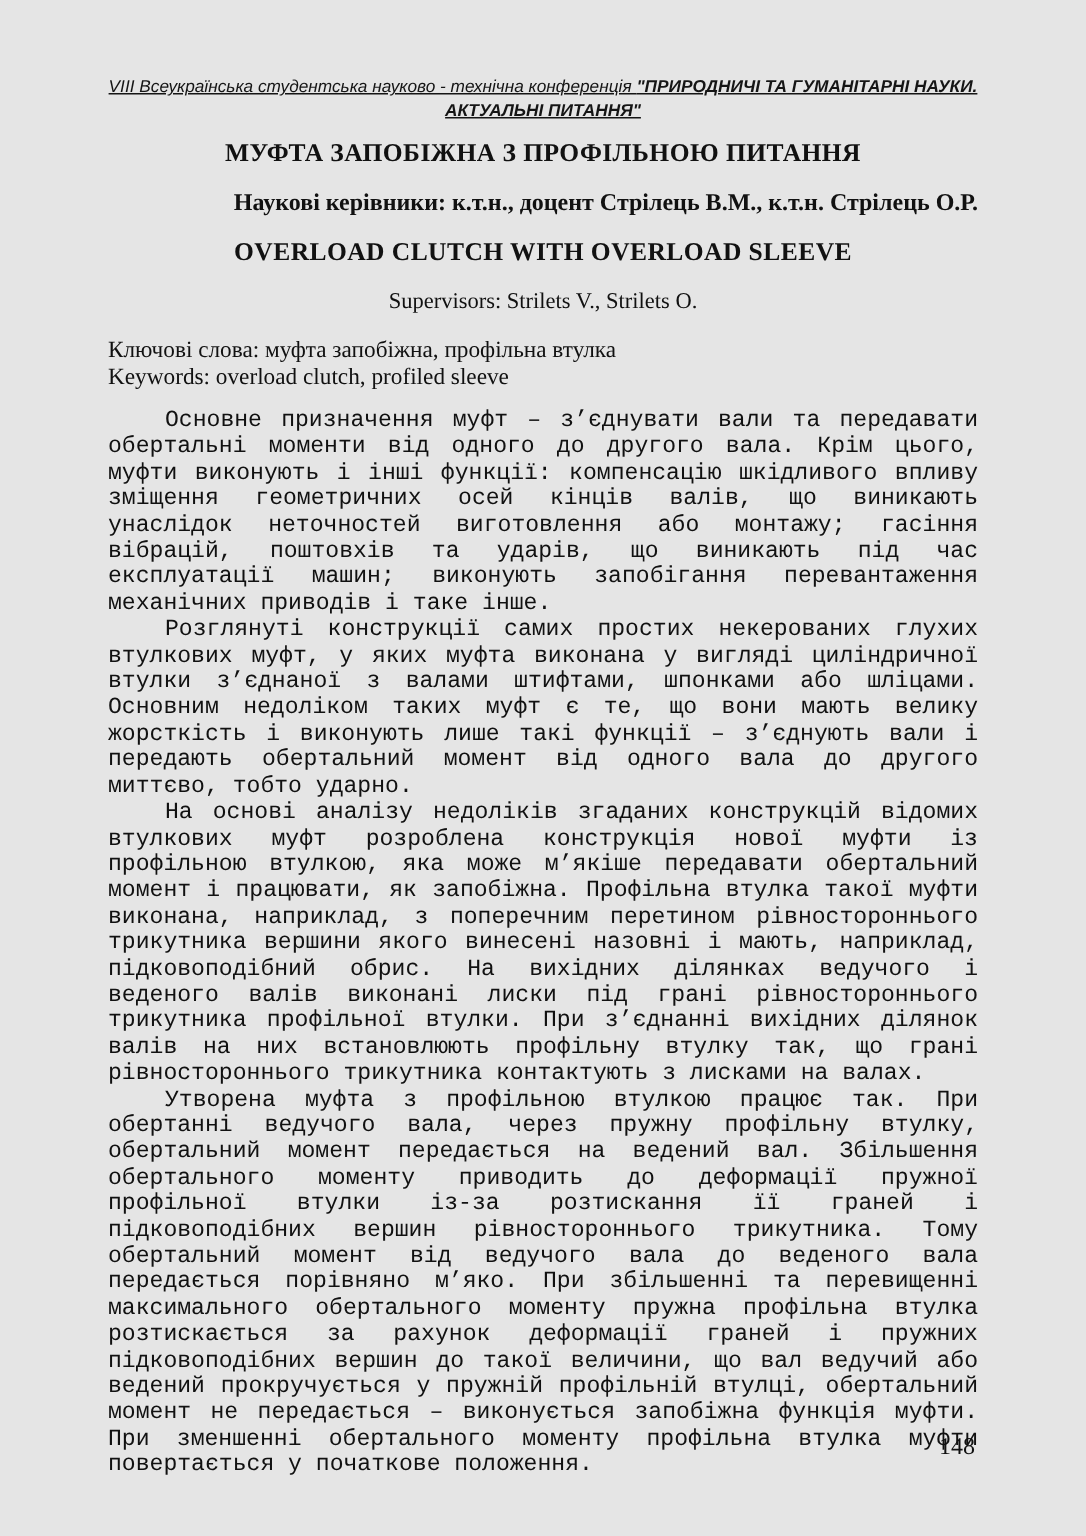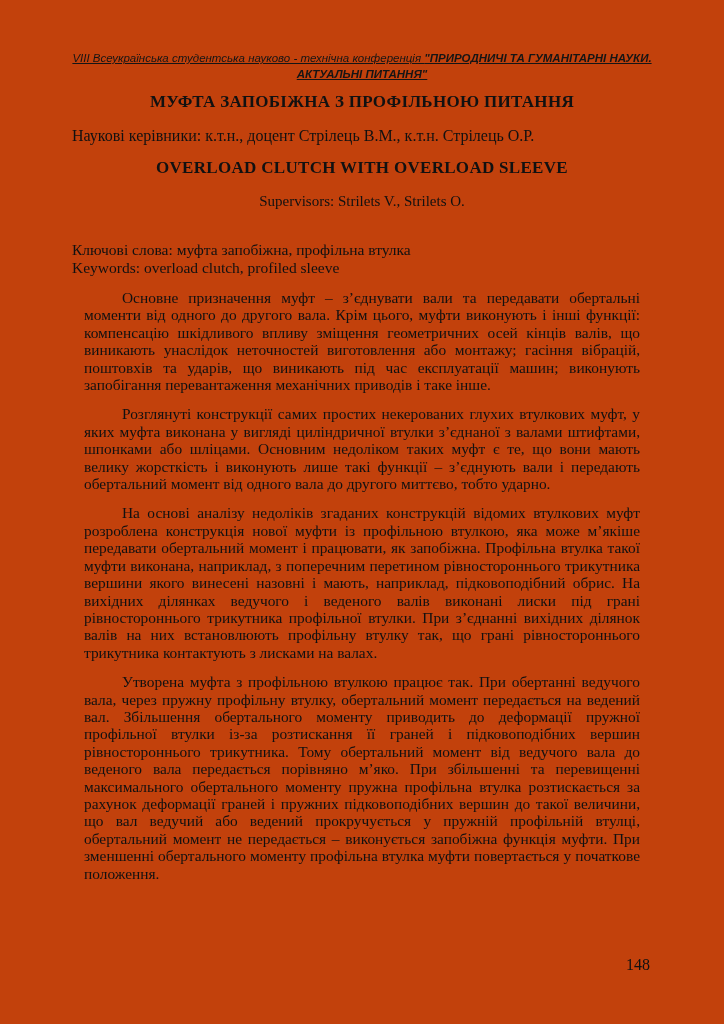--- a/index.html
+++ b/index.html
@@ -6,21 +6,21 @@
   body {
     width: 724px; height: 1024px;
     background: #ffffff;
     color: #111111;
     font-family: "Liberation Serif", serif;
   }
   .page {
     position: relative;
     width: 724px; height: 1024px;
     overflow: hidden;
-    background: #c2410c;
+    background: #e5e5e5;
   }
   .content {
     padding: 50px 72px 0 72px;
     width: 580px;
   }
   
   .conf-header {
     text-align: center;
     font-family: "Liberation Sans", sans-serif;
     font-style: italic;
@@ -39,23 +39,24 @@
   .title-ua {
     margin: 10px 0 0 0;
     text-align: center;
     font-weight: 700;
     font-size: 17px;
     line-height: 20px;
     letter-spacing: 0.3px;
   }
   .supervisors-ua {
     margin: 14px 0 0 0;
-    text-align: left;
+    text-align: right;
     font-size: 16px;
     line-height: 20px;
+    font-weight: bold;
   }
   .en-block {
     margin: 12px 0 0 0;
     font-size: 16.5px;
     line-height: 20px;
   }
   .title-en {
     margin: 12px 0 0 0;
     text-align: center;
     font-weight: 700;
@@ -63,31 +64,32 @@
     line-height: 20px;
     letter-spacing: 0.3px;
   }
   .supervisors-en {
     margin: 13px 0 1px 0;
     text-align: center;
     font-size: 15px;
     line-height: 20px;
   }
   .keywords {
-    margin: 30px 0 0 0;
+    margin: 14px 0 0 0;
     font-size: 15.5px;
     line-height: 18px;
   }
   .body-text { margin: 11px 0 0 0; }
   .body-text p {
-    margin: 12px;
+    margin: 0;
     font-size: 15.4px;
     line-height: 17.4px;
     text-align: justify;
     text-indent: 38px;
+    font-family: Liberation Mono, monospace;
   }
   .page-number {
     position: absolute;
     top: 956px;
     left: 0;
     width: 650px;
     text-align: right;
     font-size: 16px;
   }
 </style>

